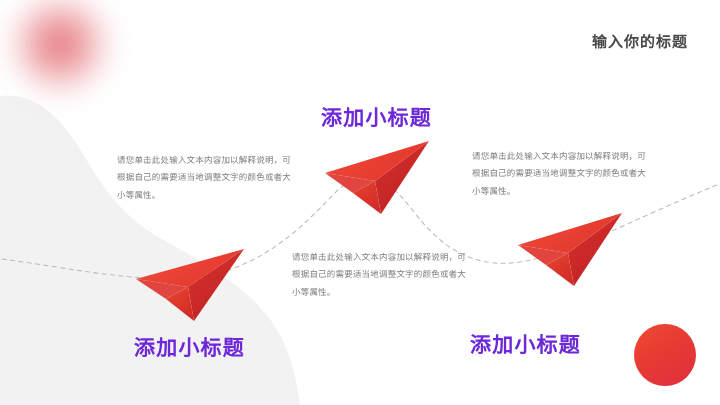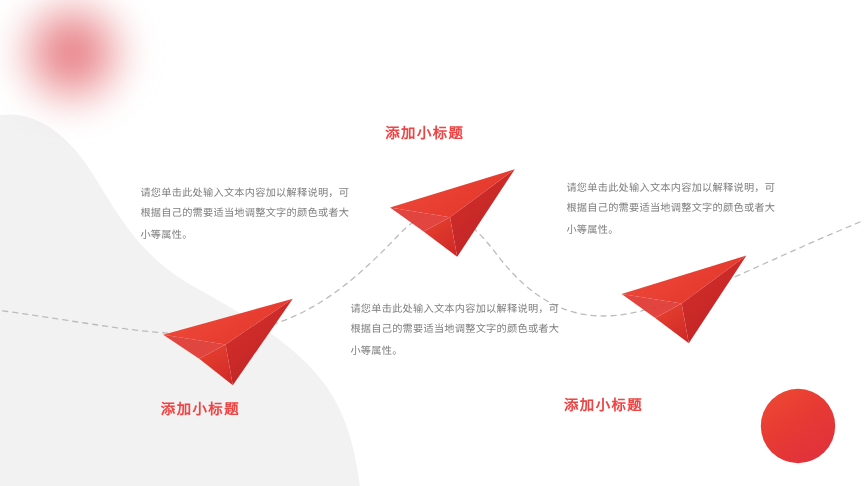--- a/index.html
+++ b/index.html
@@ -80,23 +80,23 @@
     font-size: 15px;
     font-weight: bold;
     color: #4a4a4a;
     letter-spacing: 1px;
     z-index: 6;
     white-space: nowrap;
   }
 
   .sub-title {
     position: absolute;
-    font-size: 12px;
+    font-size: 21px;
     font-weight: bold;
-    color: #ef4444;
+    color: #6d28d9;
     letter-spacing: 1.2px;
     z-index: 6;
     white-space: nowrap;
   }
 
   .body-text {
     position: absolute;
     width: 178px;
     font-size: 8.5px;
     line-height: 2.03;
@@ -215,20 +215,21 @@
             <stop offset="1" stop-color="#cf2a27"></stop>
         </linearGradient>
       </defs>
       <polygon points="0,32 104,0 50,40" fill="url(#pl3a)"></polygon>
       <polygon points="104,0 50,40 56,73" fill="url(#pl3b)"></polygon>
       <polygon points="50,40 56,73 28,52" fill="url(#pl3c)"></polygon>
       <polygon points="0,32 50,40 28,52" fill="#df3530" opacity="0.92"></polygon>
     </svg>
   </div>
 
+  <div class="slide-title">输入你的标题</div>
 
   <div class="sub-title blk1-title">添加小标题</div>
   <div class="body-text blk1-body">请您单击此处输入文本内容加以解释说明，可根据自己的需要适当地调整文字的颜色或者大小等属性。</div>
 
   <div class="sub-title blk2-title">添加小标题</div>
   <div class="body-text blk2-body">请您单击此处输入文本内容加以解释说明，可根据自己的需要适当地调整文字的颜色或者大小等属性。</div>
 
   <div class="sub-title blk3-title">添加小标题</div>
   <div class="body-text blk3-body">请您单击此处输入文本内容加以解释说明，可根据自己的需要适当地调整文字的颜色或者大小等属性。</div>
 

